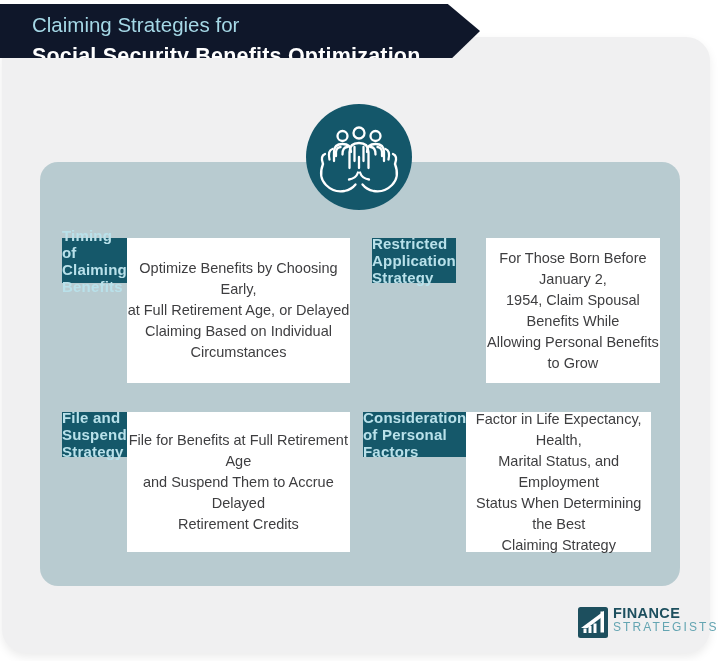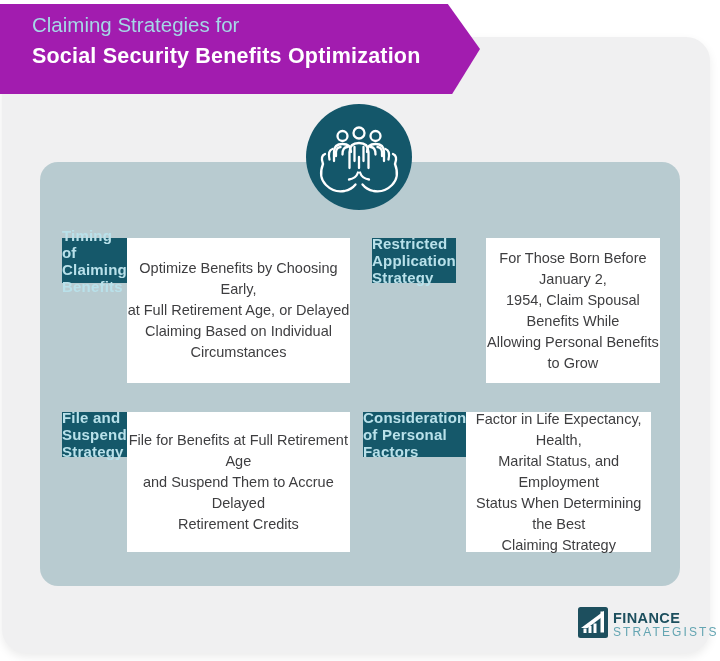--- a/index.html
+++ b/index.html
@@ -4,21 +4,21 @@
 <style>
   html,body{margin:0;padding:0;background:#ffffff;}
   body{font-family:"Liberation Sans","DejaVu Sans",sans-serif;}
   .canvas{position:relative;width:720px;height:661px;background:#ffffff;overflow:hidden;}
 
   
   .page-bg{position:absolute;left:2px;top:37px;width:708px;height:616px;
     background:#f0f0f1;border-radius:24px;box-shadow:0 4px 10px rgba(0,0,0,.08);}
 
   
-  .banner{position:absolute;left:0;top:4px;width:480px;height:90px;background:#a21caf;
+  .banner{position:absolute;left:0;top:4px;width:480px;height:54px;background:#0f172a;
     clip-path:polygon(0 0,93.3% 0,100% 50%,94.2% 100%,0 100%);
     padding:9px 0 16px 32px;box-sizing:border-box;
     filter:drop-shadow(0 2px 3px rgba(0,0,0,.18));}
   .banner .line1{font-size:20.5px;font-weight:400;color:#a5d8e6;line-height:24px;}
   .banner .line2{font-size:21.5px;font-weight:700;color:#ffffff;line-height:26px;margin-top:6px;letter-spacing:.2px;}
 
   
   .panel{position:absolute;left:40px;top:162px;width:640px;height:424px;
     background:#b8cbd0;border-radius:18px;}
 
@@ -31,21 +31,21 @@
   .card2{left:372px;top:238px;height:145px;gap:30px;}
   .card3{left:62px;top:412px;height:140px;}
   .card4{left:363px;top:412px;height:140px;}
   .card-header{height:45px;flex:0 0 45px;background:#15586a;display:flex;align-items:center;justify-content:center;
     color:#b9e1ea;font-size:15px;font-weight:700;letter-spacing:.2px;}
   .card-body{flex:1;background:#ffffff;display:flex;align-items:center;justify-content:center;
     color:#3e3e40;font-size:14.5px;line-height:21px;text-align:center;white-space:pre-line;}
 
   
   .footer-logo{position:absolute;left:578px;top:606px;display:flex;align-items:flex-start;gap:5px;}
-  .logo-text{display:flex;flex-direction:column;margin-top:5px;}
+  .logo-text{display:flex;flex-direction:column;}
   .logo-name{font-size:14.5px;font-weight:800;color:#1d4f5e;letter-spacing:.4px;line-height:15px;}
   .logo-sub{font-size:12px;font-weight:400;color:#64a5b2;letter-spacing:2.1px;line-height:10px;margin-top:1px;}
 </style>
 </head>
 <body>
 
 <div class="canvas">
 
   <div class="page-bg"></div>
 

